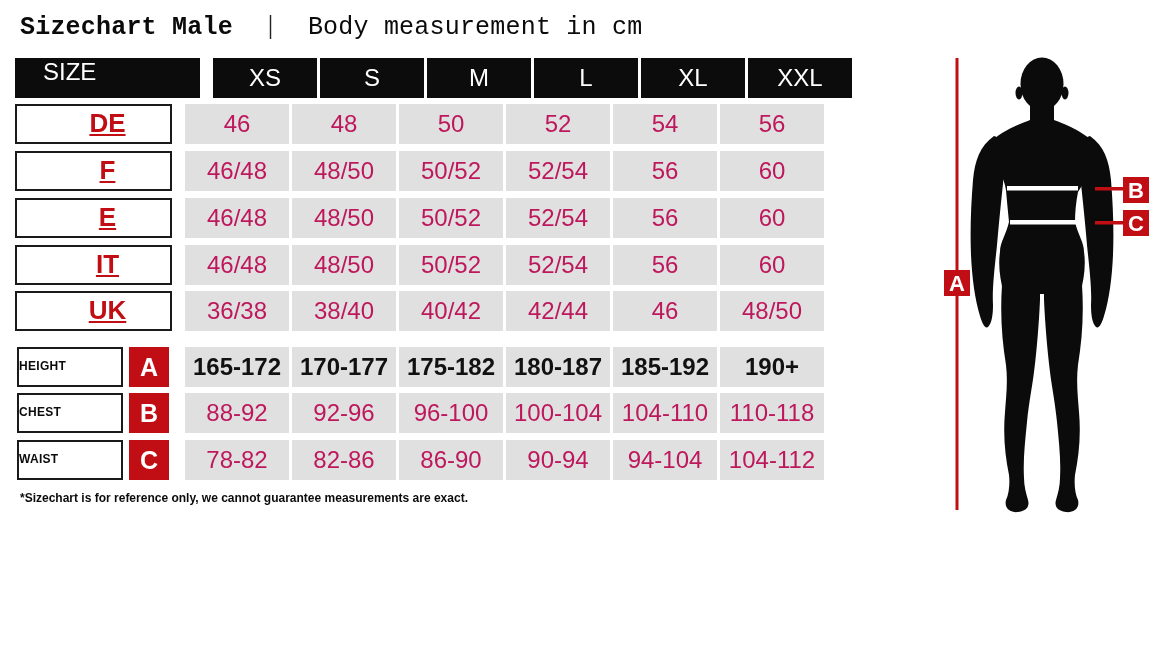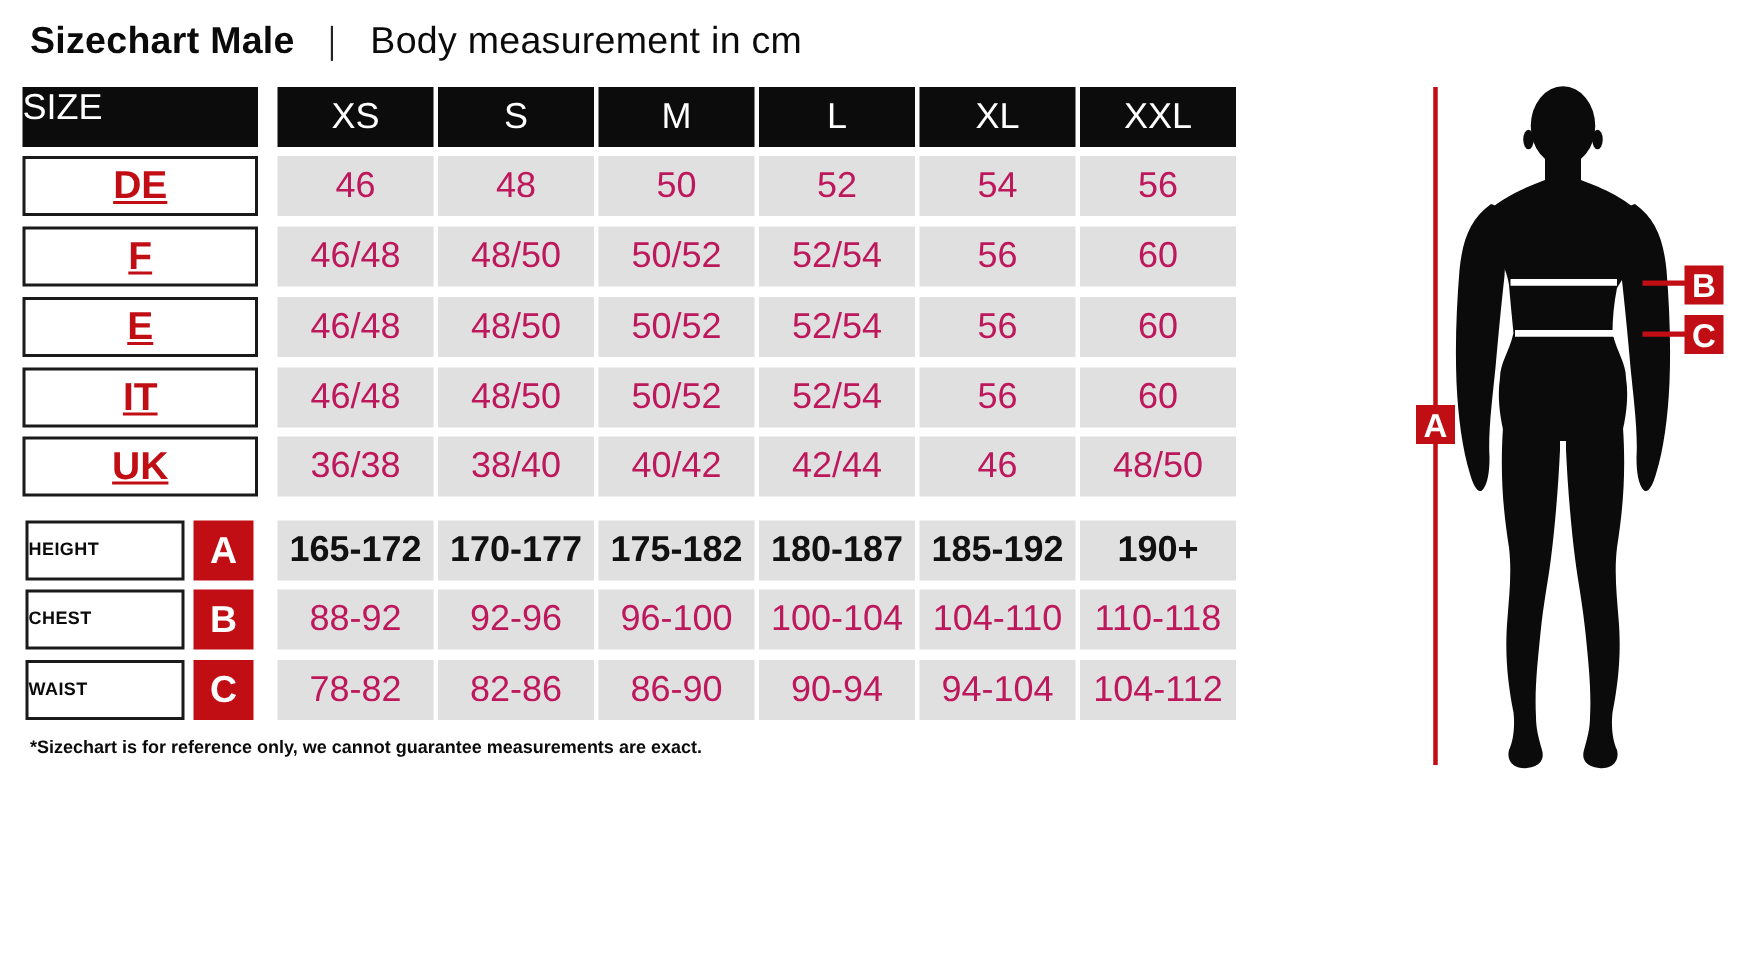--- a/index.html
+++ b/index.html
@@ -1,30 +1,30 @@
 <!DOCTYPE html>
 <html><head>
 <meta charset="utf-8">
 <style>
   html,body{margin:0;padding:0;}
   body{
     width:1169px;height:645px;background:#ffffff;position:relative;
     font-family:"Liberation Sans", sans-serif;color:#0b0b0b;overflow:hidden;
   }
-  .title-bar{position:absolute;left:20px;top:13px;font-size:25px;white-space:nowrap;}
+  .title-bar{position:absolute;left:20px;top:13px;font-size:25px;white-space:nowrap;font-family:Liberation Mono, monospace;}
   .title-main{font-weight:bold;letter-spacing:.2px;}
   .title-sep{display:inline-block;margin:0 15px;color:#222;transform:scaleX(.7);}
   .title-sub{letter-spacing:.2px;}
 
   .sizetable{position:absolute;left:15px;top:58px;width:923px;}
   .t-row{display:flex;height:40px;}
   .mt6{margin-top:6px;} .mt7{margin-top:7px;} .mt16{margin-top:16px;}
   .cell{width:104px;height:40px;margin-right:3px;text-align:center;line-height:40px;flex:none;}
   .cell:last-child{margin-right:0;}
-  .lab{width:157px;height:40px;margin-right:13px;flex:none;}
+  .lab{width:157px;height:40px;margin-right:13px;flex:none;padding-left:28px;}
   .hdr{background:#0c0c0c;color:#ffffff;font-size:24px;}
   .labelbox{
     box-sizing:border-box;border:2.5px solid #1a1a1a;background:#ffffff;
     color:#c10e15;font-weight:bold;font-size:26px;text-align:center;line-height:34px;text-decoration:underline;
   }
   .gray{background:#e0e0e0;color:#be185d;font-size:24px;}
   .grayb{font-weight:bold;color:#111111;}
   .mlab{display:flex;width:157px;margin-right:13px;flex:none;}
   .mbox{
     box-sizing:border-box;width:106px;height:40px;margin-left:2px;

